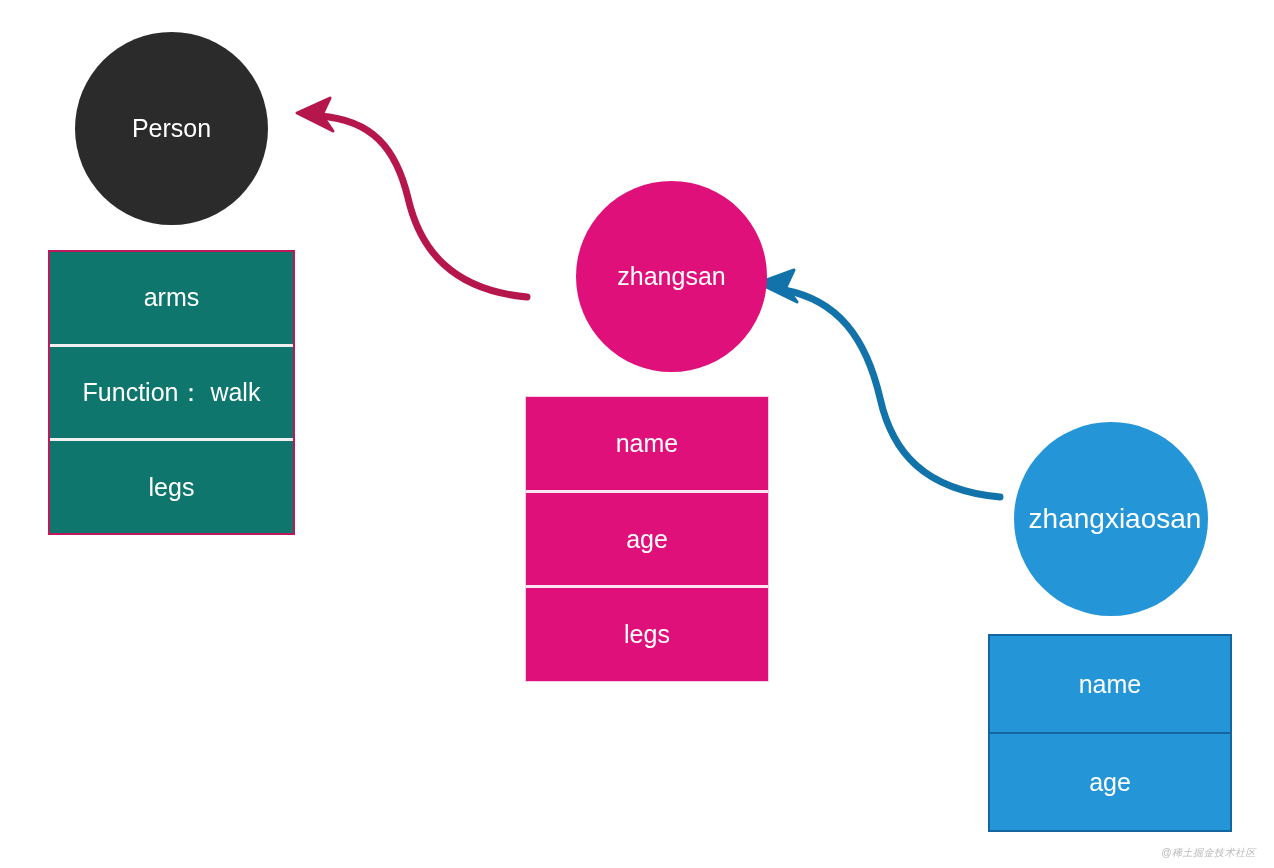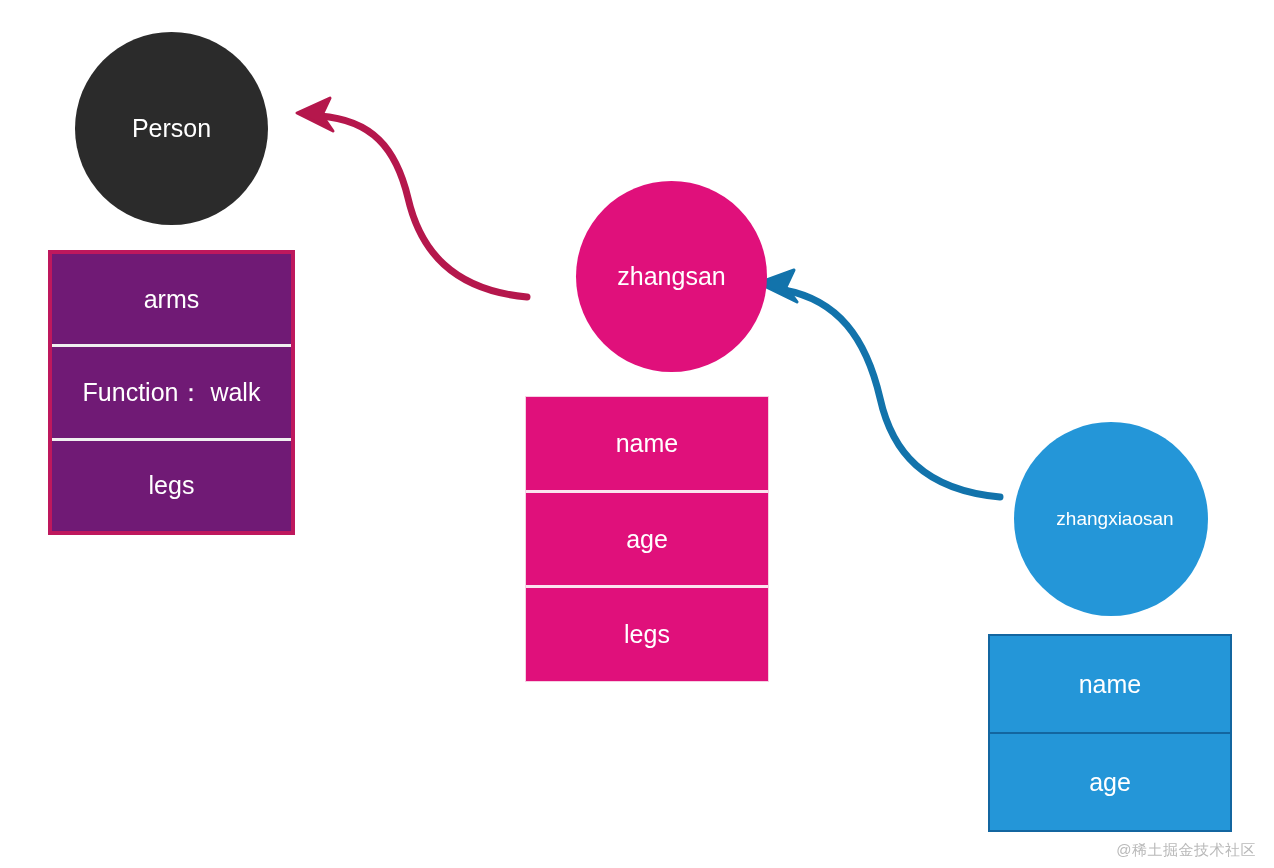--- a/index.html
+++ b/index.html
@@ -60,21 +60,21 @@
   }
   #zhangsan-circle .node-label { font-size: 25px; }
   
   #zhangxiaosan-circle {
     left: 1014px;
     top: 422px;
     width: 194px;
     height: 194px;
     background: #2496d8;
   }
-  #zhangxiaosan-circle .node-label { font-size: 19px; margin-left: 8px; }
+  #zhangxiaosan-circle .node-label { font-size: 28px; margin-left: 8px; }
 
   .prop-table {
     position: absolute;
     box-sizing: border-box;
     display: flex;
     flex-direction: column;
   }
   .prop-row {
     flex: 1 1 0;
     display: flex;
@@ -84,22 +84,22 @@
     color: #ffffff;
     font-size: 24px;
     white-space: nowrap;
   }
   
   #person-table {
     left: 48px;
     top: 250px;
     width: 247px;
     height: 285px;
-    background: #701a75;
-    border: 4px solid #be185d;
+    background: #0f766e;
+    border: 2px solid #be185d;
   }
   #person-table .prop-row + .prop-row {
     border-top: 3px solid #f0f0f0;
   }
   #person-table .prop-row { font-size: 25px; }
   
   #zhangsan-table {
     left: 525px;
     top: 396px;
     width: 244px;
@@ -122,24 +122,25 @@
   }
   #zhangxiaosan-table .prop-row + .prop-row {
     border-top: 2px solid #1366a0;
   }
   #zhangxiaosan-table .prop-row { font-size: 25px; }
 
   #watermark {
     position: absolute;
     right: 18px;
     bottom: 8px;
-    font-size: 15px;
+    font-size: 10px;
     color: #b9b9b9;
     letter-spacing: 0.5px;
     white-space: nowrap;
+    font-style: italic;
   }
 </style>
 </head>
 <body>
 
 <div id="canvas">
 
   <svg class="arrow-layer" viewBox="0 0 1274 868" width="1274" height="868" aria-hidden="true">
 
     <g>

